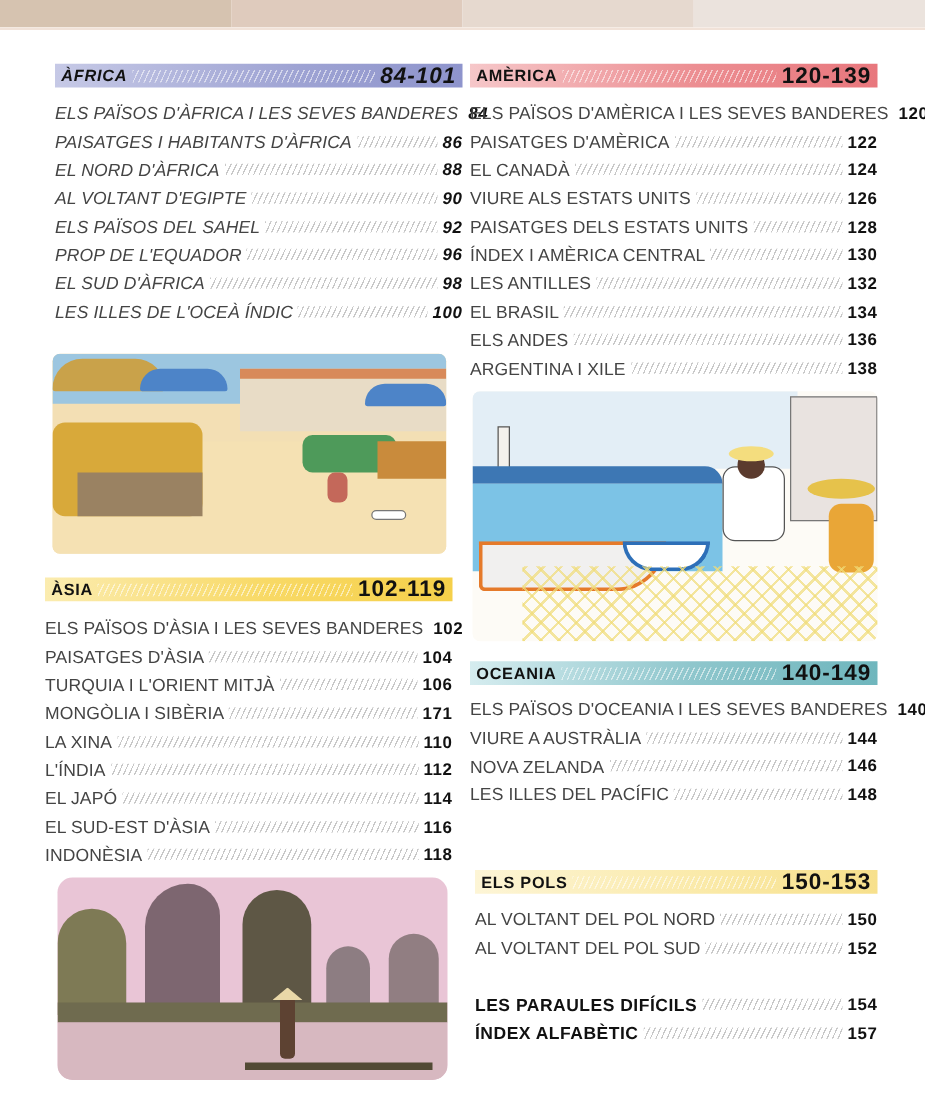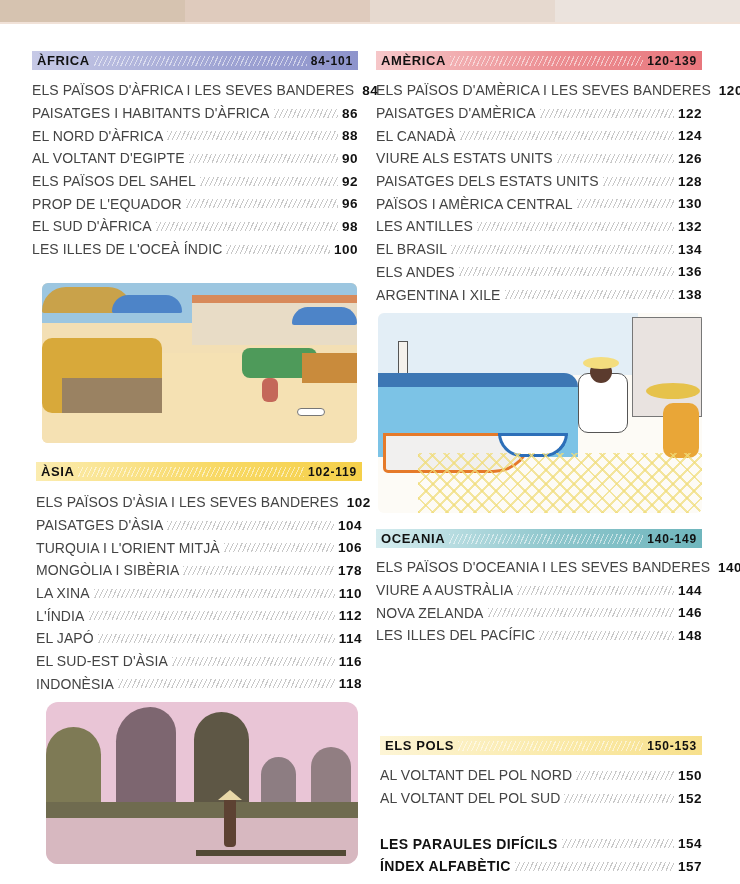--- a/index.html
+++ b/index.html
@@ -14,27 +14,27 @@
   .top-band .s4 { background: #ebe3dd; }
   .top-edge { position: absolute; left: 0; top: 22px; width: 740px; height: 2px; background: #f1e2d8; }
 
   .col { position: absolute; width: 326px; }
 
   .sec-header {
     position: relative; height: 19px; display: flex; align-items: center; justify-content: space-between;
     padding: 0 5px; font-weight: bold; font-size: 13px; letter-spacing: 0.6px; color: #111;
   }
   .sec-header .dots { flex: 1; height: 10px; margin: 0 4px; background-image: repeating-linear-gradient(115deg, rgba(255,255,255,0.55) 0 1px, transparent 1px 4px); }
-  .sec-header .range { font-size: 12px; letter-spacing: 0.8px; }
+  .sec-header .range { font-size: 18px; letter-spacing: 0.8px; }
 
   .hdr-africa   { background: linear-gradient(90deg, #c6c9e6 0%, #9ea3d3 60%, #8e94cc 100%); }
   .hdr-america  { background: linear-gradient(90deg, #f6c7c9 0%, #ec8e92 55%, #e8777d 100%); }
   .hdr-asia     { background: linear-gradient(90deg, #fbecb0 0%, #f8d965 55%, #f5d04a 100%); text-align: center; }
   .hdr-oceania  { background: linear-gradient(90deg, #d5ecef 0%, #8ec6cc 55%, #6fb6bd 100%); }
-  .hdr-pols     { background: linear-gradient(90deg, #fdf5d6 0%, #fae9a6 60%, #f7e08c 100%); margin-top: 40px; }
+  .hdr-pols     { background: linear-gradient(90deg, #fdf5d6 0%, #fae9a6 60%, #f7e08c 100%); }
 
   .entry {
     display: flex; align-items: center; height: 22.7px; font-size: 14px; color: #444;
     letter-spacing: 0.1px; white-space: nowrap;
   }
   .entry .label { flex: none; }
   .entry .leader {
     flex: 1; height: 9px; margin: 0 4px; align-self: center;
     background-image: repeating-linear-gradient(115deg, #c8c8c8 0 1px, transparent 1px 4px);
   }
@@ -91,21 +91,21 @@
 <body>
 
 <div class="top-band">
   <div class="seg s1"></div>
   <div class="seg s2"></div>
   <div class="seg s3"></div>
   <div class="seg s4"></div>
 </div>
 <div class="top-edge"></div>
 
-<div class="col" style="left:32px; top:51px;">
+<div class="col" style="left:44px; top:51px;font-style:italic;">
   <div class="sec-header hdr-africa">
     <span>ÀFRICA</span>
     <span class="dots"></span>
     <span class="range">84-101</span>
   </div>
   <div style="height:9px"></div>
   <div class="entry">
       <span class="label">ELS PAÏSOS D'ÀFRICA I LES SEVES BANDERES</span>
       <span class="leader"></span>
       <span class="page">84</span>
@@ -180,21 +180,21 @@
       <span class="page">104</span>
     </div>
   <div class="entry">
       <span class="label">TURQUIA I L'ORIENT MITJÀ</span>
       <span class="leader"></span>
       <span class="page">106</span>
     </div>
   <div class="entry">
       <span class="label">MONGÒLIA I SIBÈRIA</span>
       <span class="leader"></span>
-      <span class="page">178</span>
+      <span class="page">171</span>
     </div>
   <div class="entry">
       <span class="label">LA XINA</span>
       <span class="leader"></span>
       <span class="page">110</span>
     </div>
   <div class="entry">
       <span class="label">L'ÍNDIA</span>
       <span class="leader"></span>
       <span class="page">112</span>
@@ -255,21 +255,21 @@
       <span class="label">VIURE ALS ESTATS UNITS</span>
       <span class="leader"></span>
       <span class="page">126</span>
     </div>
   <div class="entry">
       <span class="label">PAISATGES DELS ESTATS UNITS</span>
       <span class="leader"></span>
       <span class="page">128</span>
     </div>
   <div class="entry">
-      <span class="label">PAÏSOS I AMÈRICA CENTRAL</span>
+      <span class="label">ÍNDEX I AMÈRICA CENTRAL</span>
       <span class="leader"></span>
       <span class="page">130</span>
     </div>
   <div class="entry">
       <span class="label">LES ANTILLES</span>
       <span class="leader"></span>
       <span class="page">132</span>
     </div>
   <div class="entry">
       <span class="label">EL BRASIL</span>

